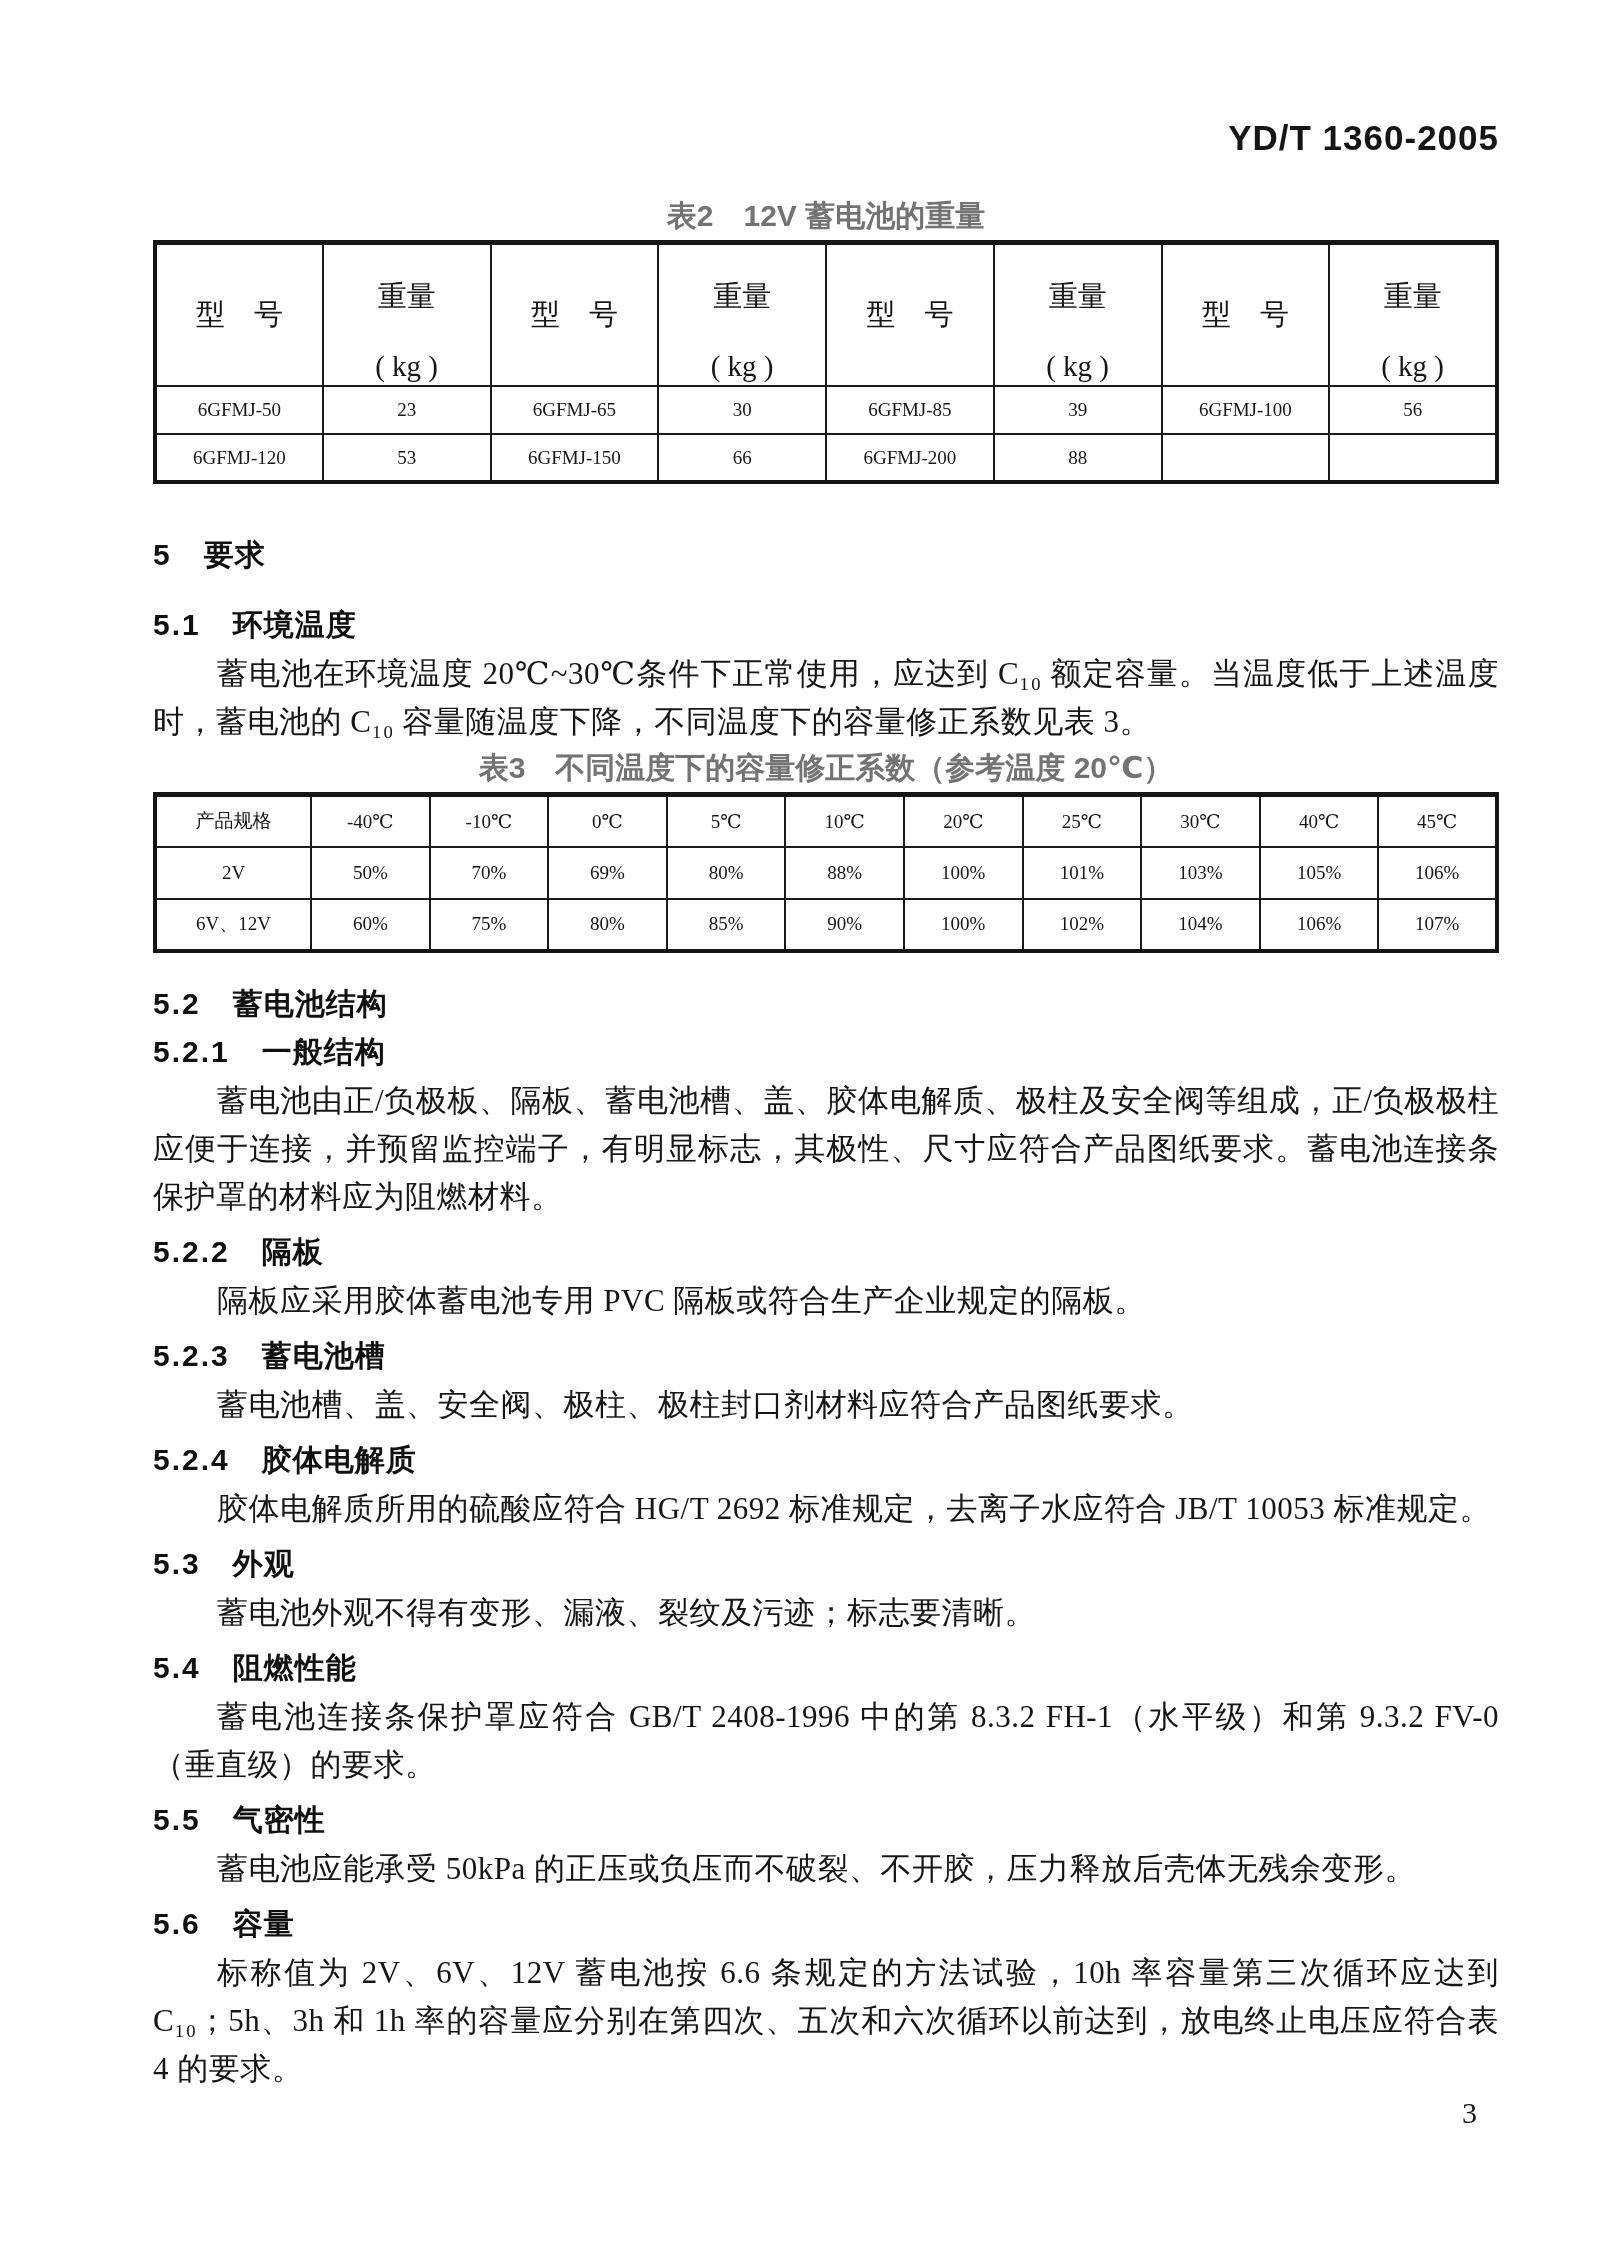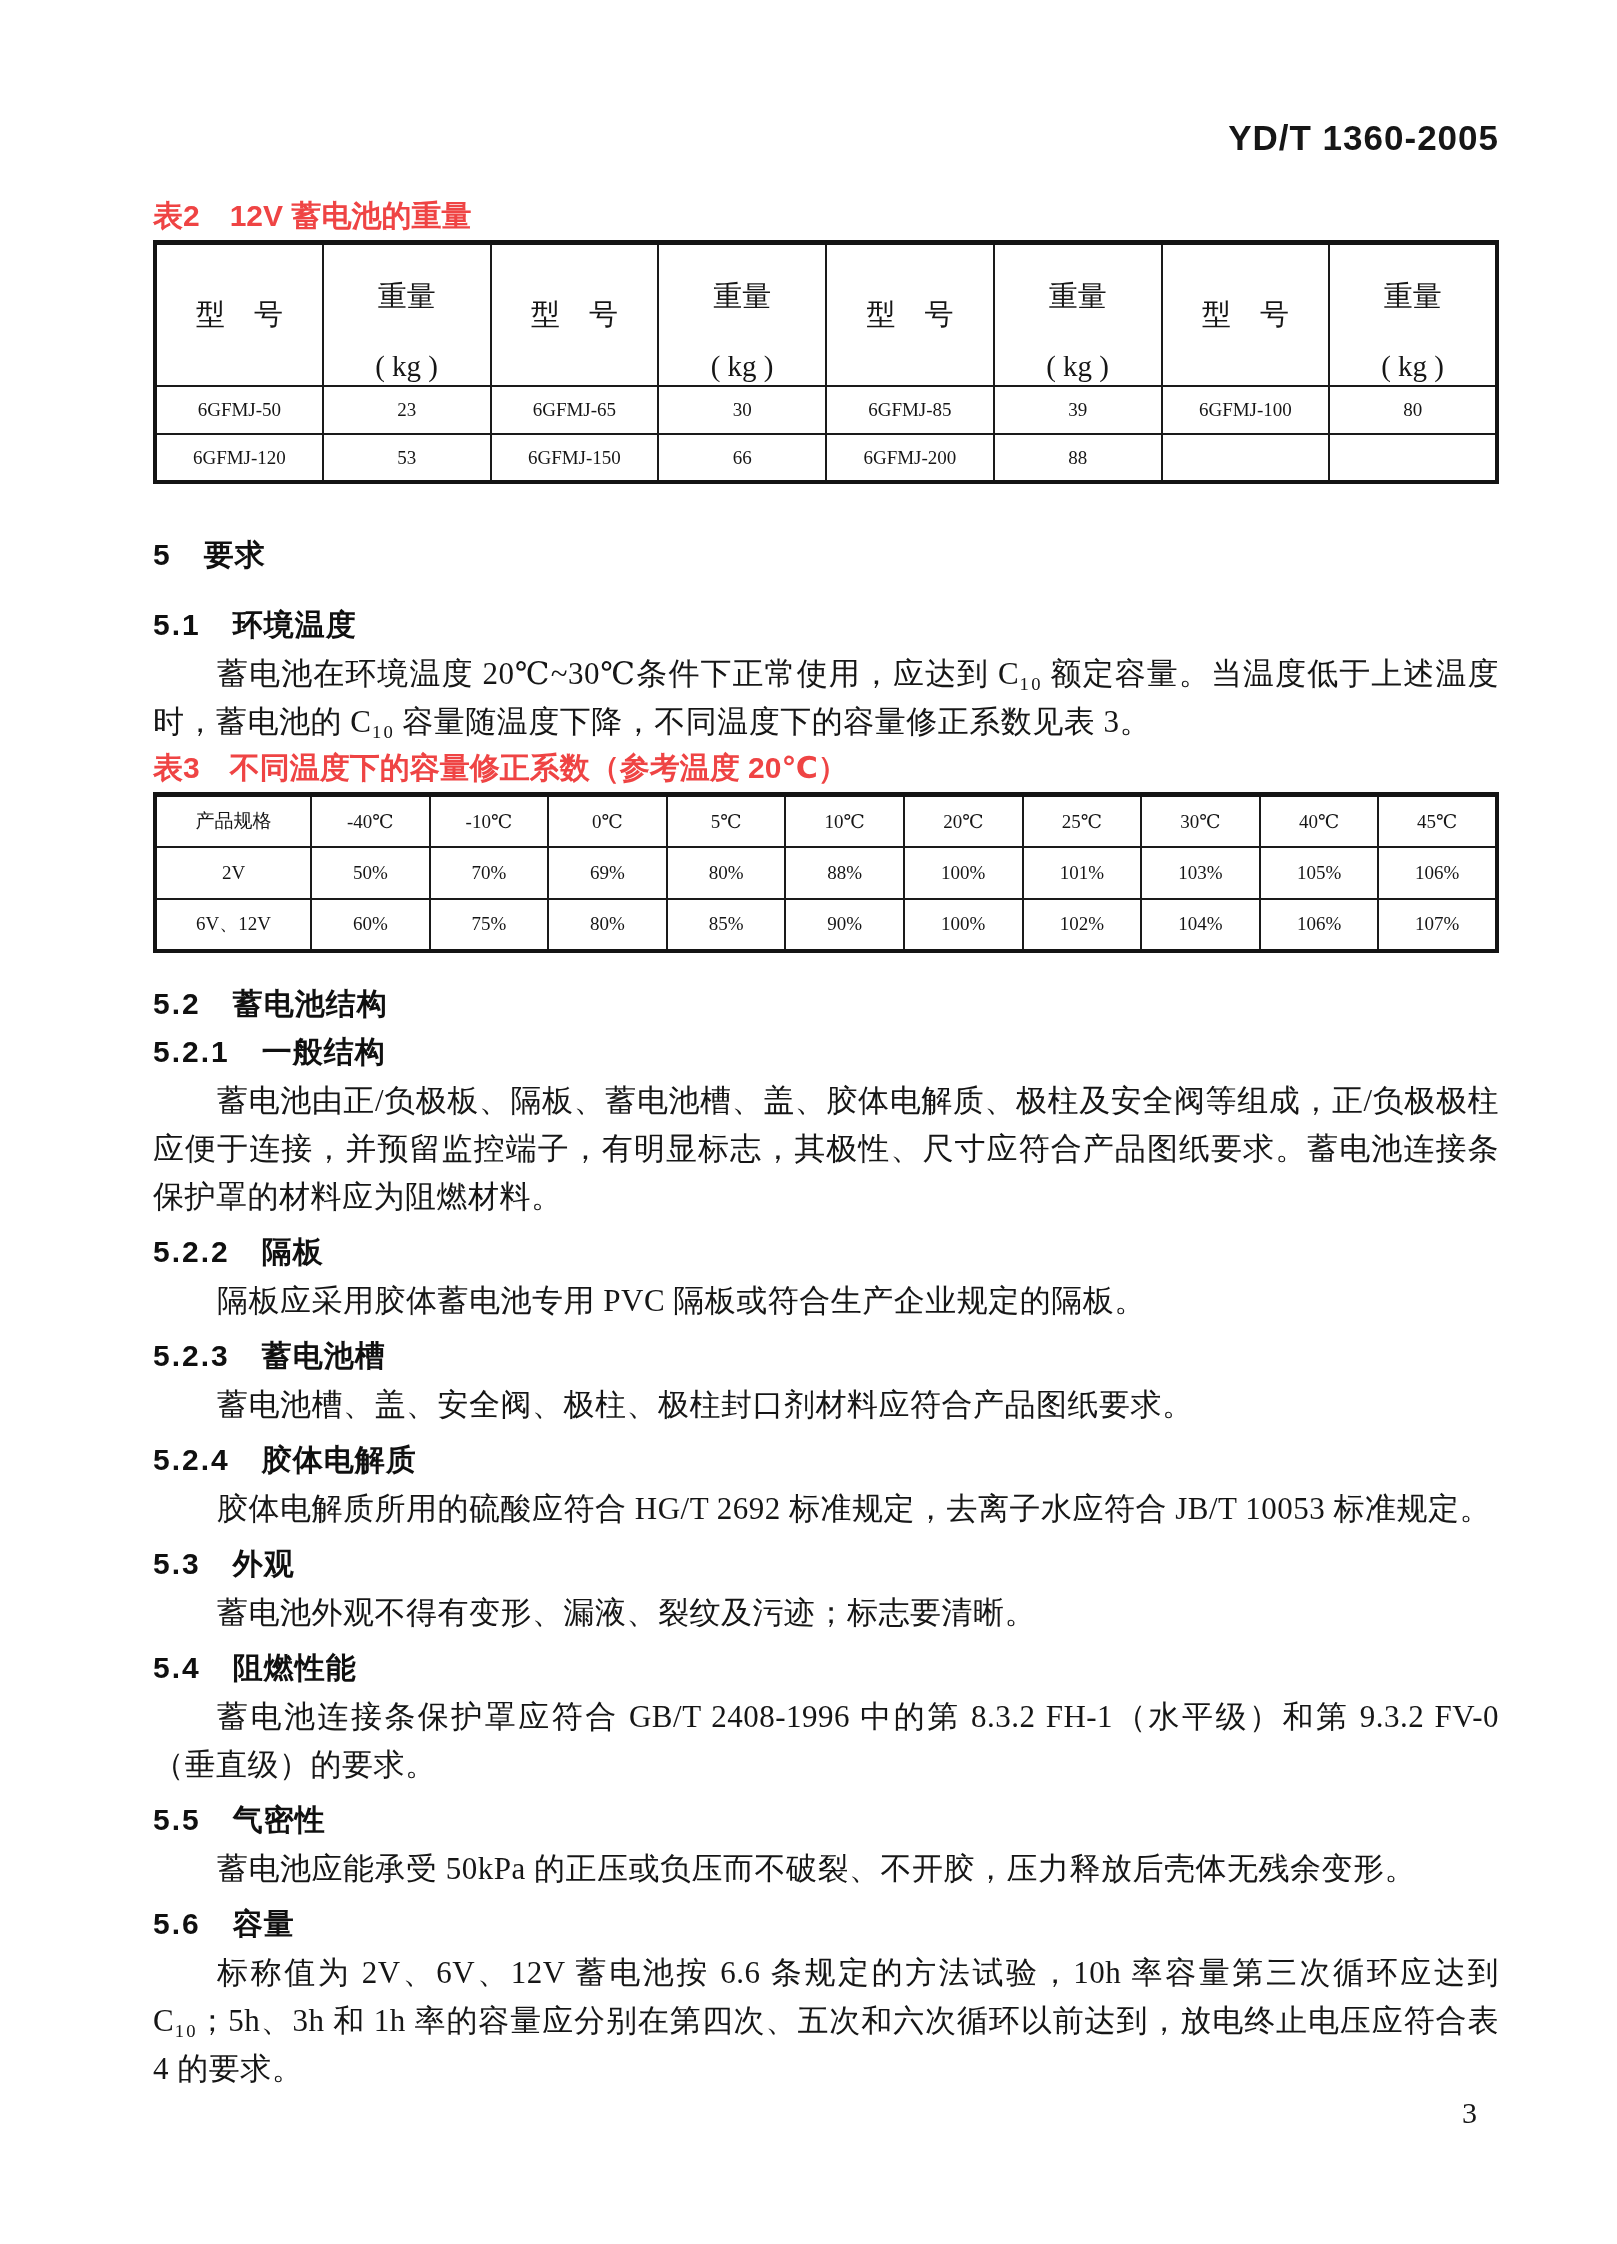--- a/index.html
+++ b/index.html
@@ -26,25 +26,26 @@
     text-align:right;
     font-family:"Liberation Sans","DejaVu Sans",sans-serif;
     font-weight:700;
     font-size:35px;
     line-height:40px;
     letter-spacing:1px;
     color:#161616;
   }
   .caption {
     margin-top:40px;
+    text-align:center;
     font-family:"Liberation Sans","DejaVu Sans",sans-serif;
     font-weight:700;
     font-size:30px;
     line-height:36px;
-    color:#ef4444;
+    color:#737373;
   }
   .caption .cap-label { margin-right:30px; }
   .caption--t3 { margin-top:4px; }
 
   table {
     width:100%;
     table-layout:fixed;
     border-collapse:collapse;
     margin-top:6px;
     border:4px solid #141414;
@@ -132,21 +133,21 @@
         </td>
       </tr>
       <tr class="drow">
         <td>6GFMJ-50</td>
         <td>23</td>
         <td>6GFMJ-65</td>
         <td>30</td>
         <td>6GFMJ-85</td>
         <td>39</td>
         <td>6GFMJ-100</td>
-        <td>80</td>
+        <td>56</td>
       </tr>
       <tr class="drow">
         <td>6GFMJ-120</td>
         <td>53</td>
         <td>6GFMJ-150</td>
         <td>66</td>
         <td>6GFMJ-200</td>
         <td>88</td>
         <td></td>
         <td></td>

